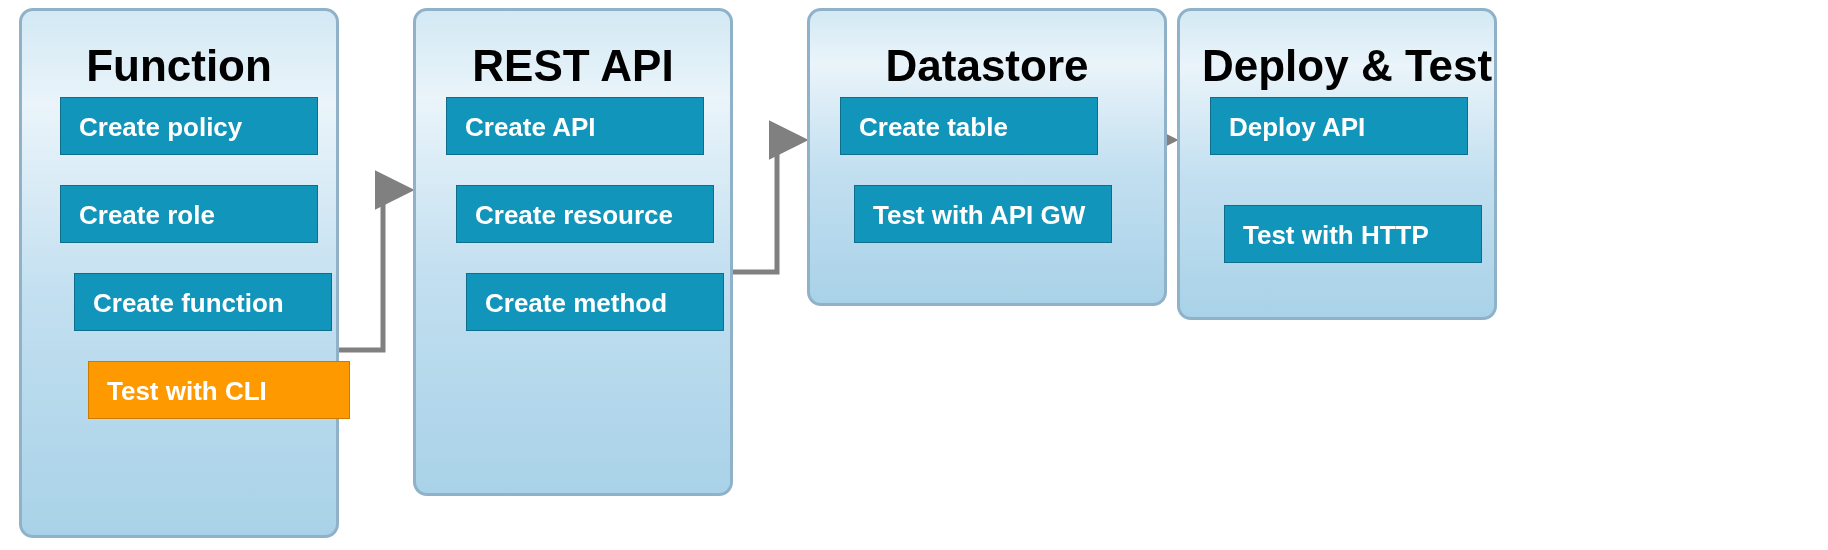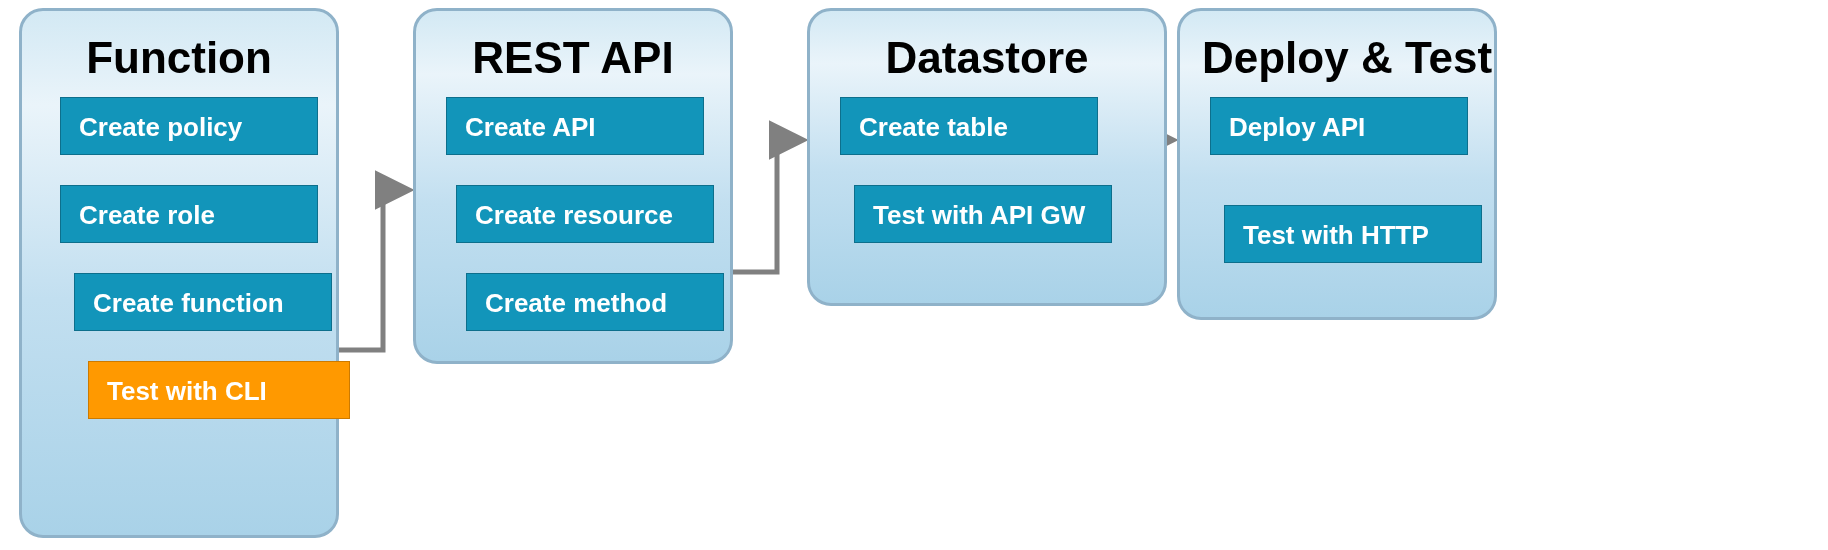--- a/index.html
+++ b/index.html
@@ -17,24 +17,24 @@
     position: absolute;
     left: 0;
     top: 0;
     width: 1828px;
     height: 550px;
     pointer-events: none;
   }
   .panel {
     position: absolute;
     border: 3px solid #8fb2c9;
-    border-radius: 24px;
+    border-radius: 14px;
     background: linear-gradient(to bottom, #d3e9f4 0%, #eaf4fa 18%, #c2dff0 55%, #a9d2e8 100%);
     box-sizing: border-box;
-    padding: 22px 22px 22px 22px;
+    padding: 30px 22px 22px 22px;
   }
   .panel-title {
     text-align: center;
     font-weight: bold;
     font-size: 44px;
     color: #000000;
     margin: 0 0 14px 0;
     white-space: nowrap;
   }
   .box {
@@ -76,21 +76,21 @@
   </svg>
 
   <div class="panel" style="left:19px; top:8px; width:320px; height:530px;">
     <div class="panel-title">Function</div>
     <div class="box teal" style="left:38px; top:174px; width:258px;">Create role</div>
     <div class="box teal" style="left:38px; top:86px; width:258px;">Create policy</div>
     <div class="box teal" style="left:52px; top:262px; width:258px;">Create function</div>
     <div class="box orange" style="left:66px; top:350px; width:262px;">Test with CLI</div>
   </div>
 
-  <div class="panel" style="left:413px; top:8px; width:320px; height:356px;">
+  <div class="panel" style="left:413px; top:8px; width:320px; height:488px;">
     <div class="panel-title">REST API</div>
     <div class="box teal" style="left:30px; top:86px; width:258px;">Create API</div>
     <div class="box teal" style="left:40px; top:174px; width:258px;">Create resource</div>
     <div class="box teal" style="left:50px; top:262px; width:258px;">Create method</div>
   </div>
 
   <div class="panel" style="left:807px; top:8px; width:360px; height:298px;">
     <div class="panel-title">Datastore</div>
     <div class="box teal" style="left:30px; top:86px; width:258px;">Create table</div>
     <div class="box teal" style="left:44px; top:174px; width:258px;">Test with API GW</div>

